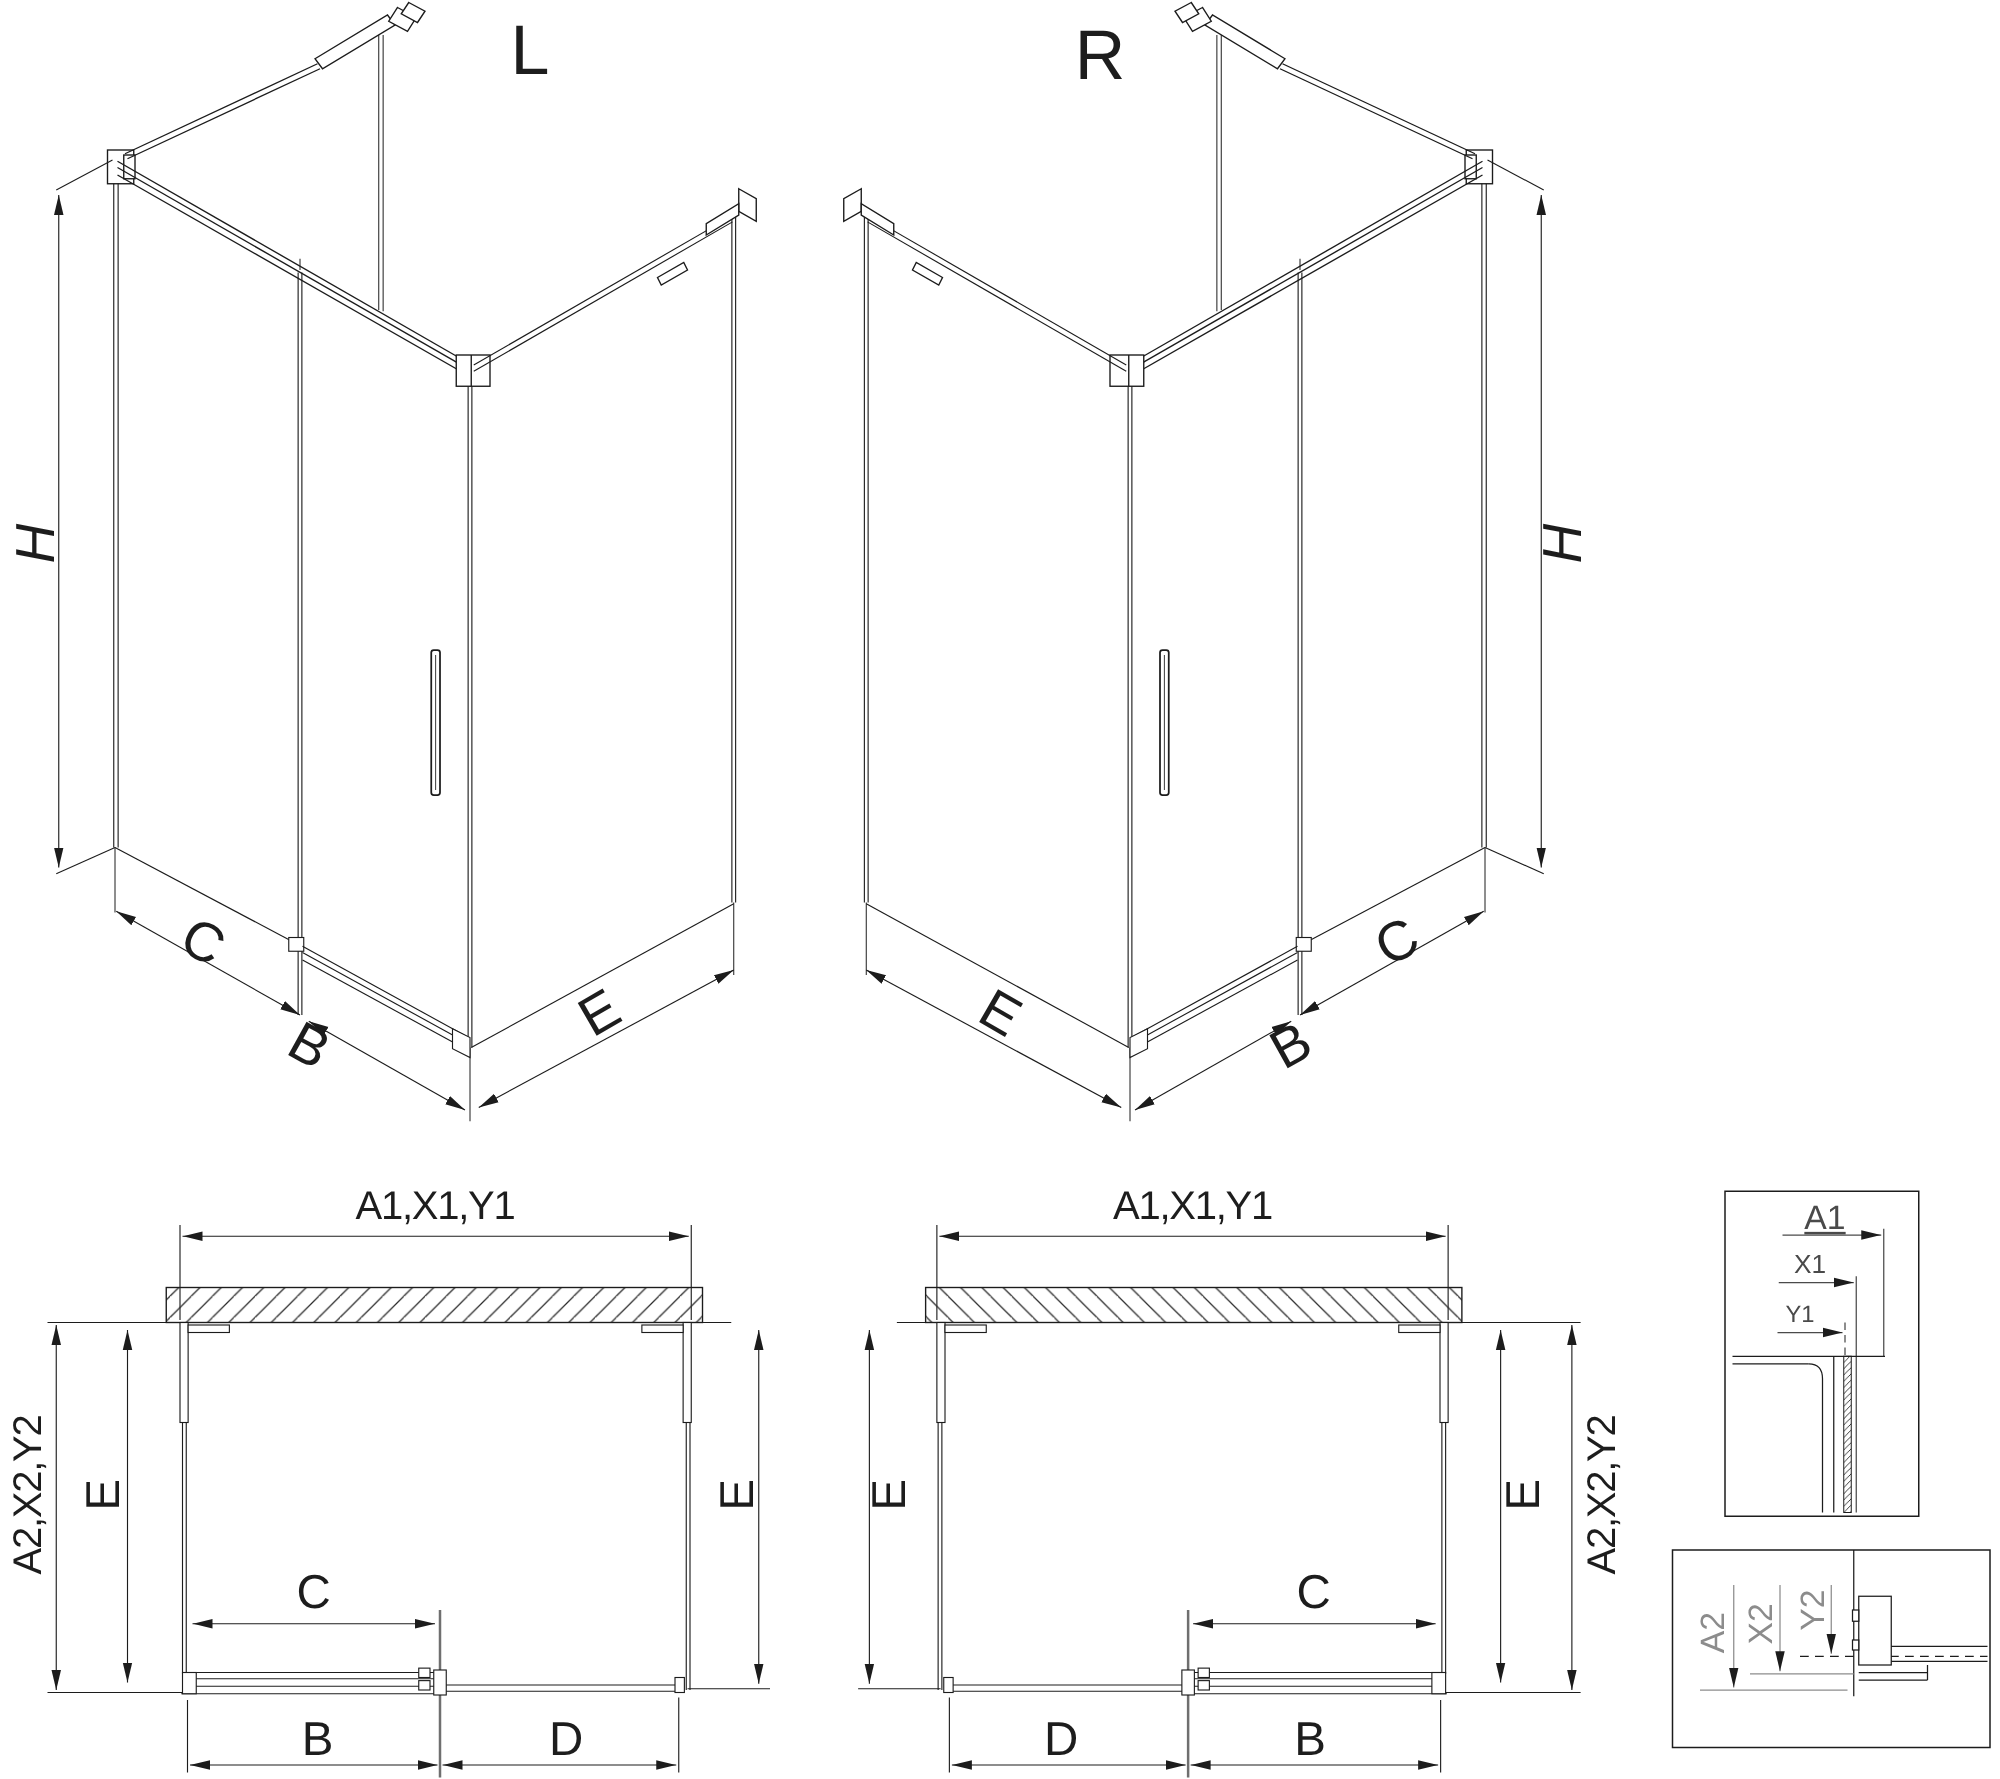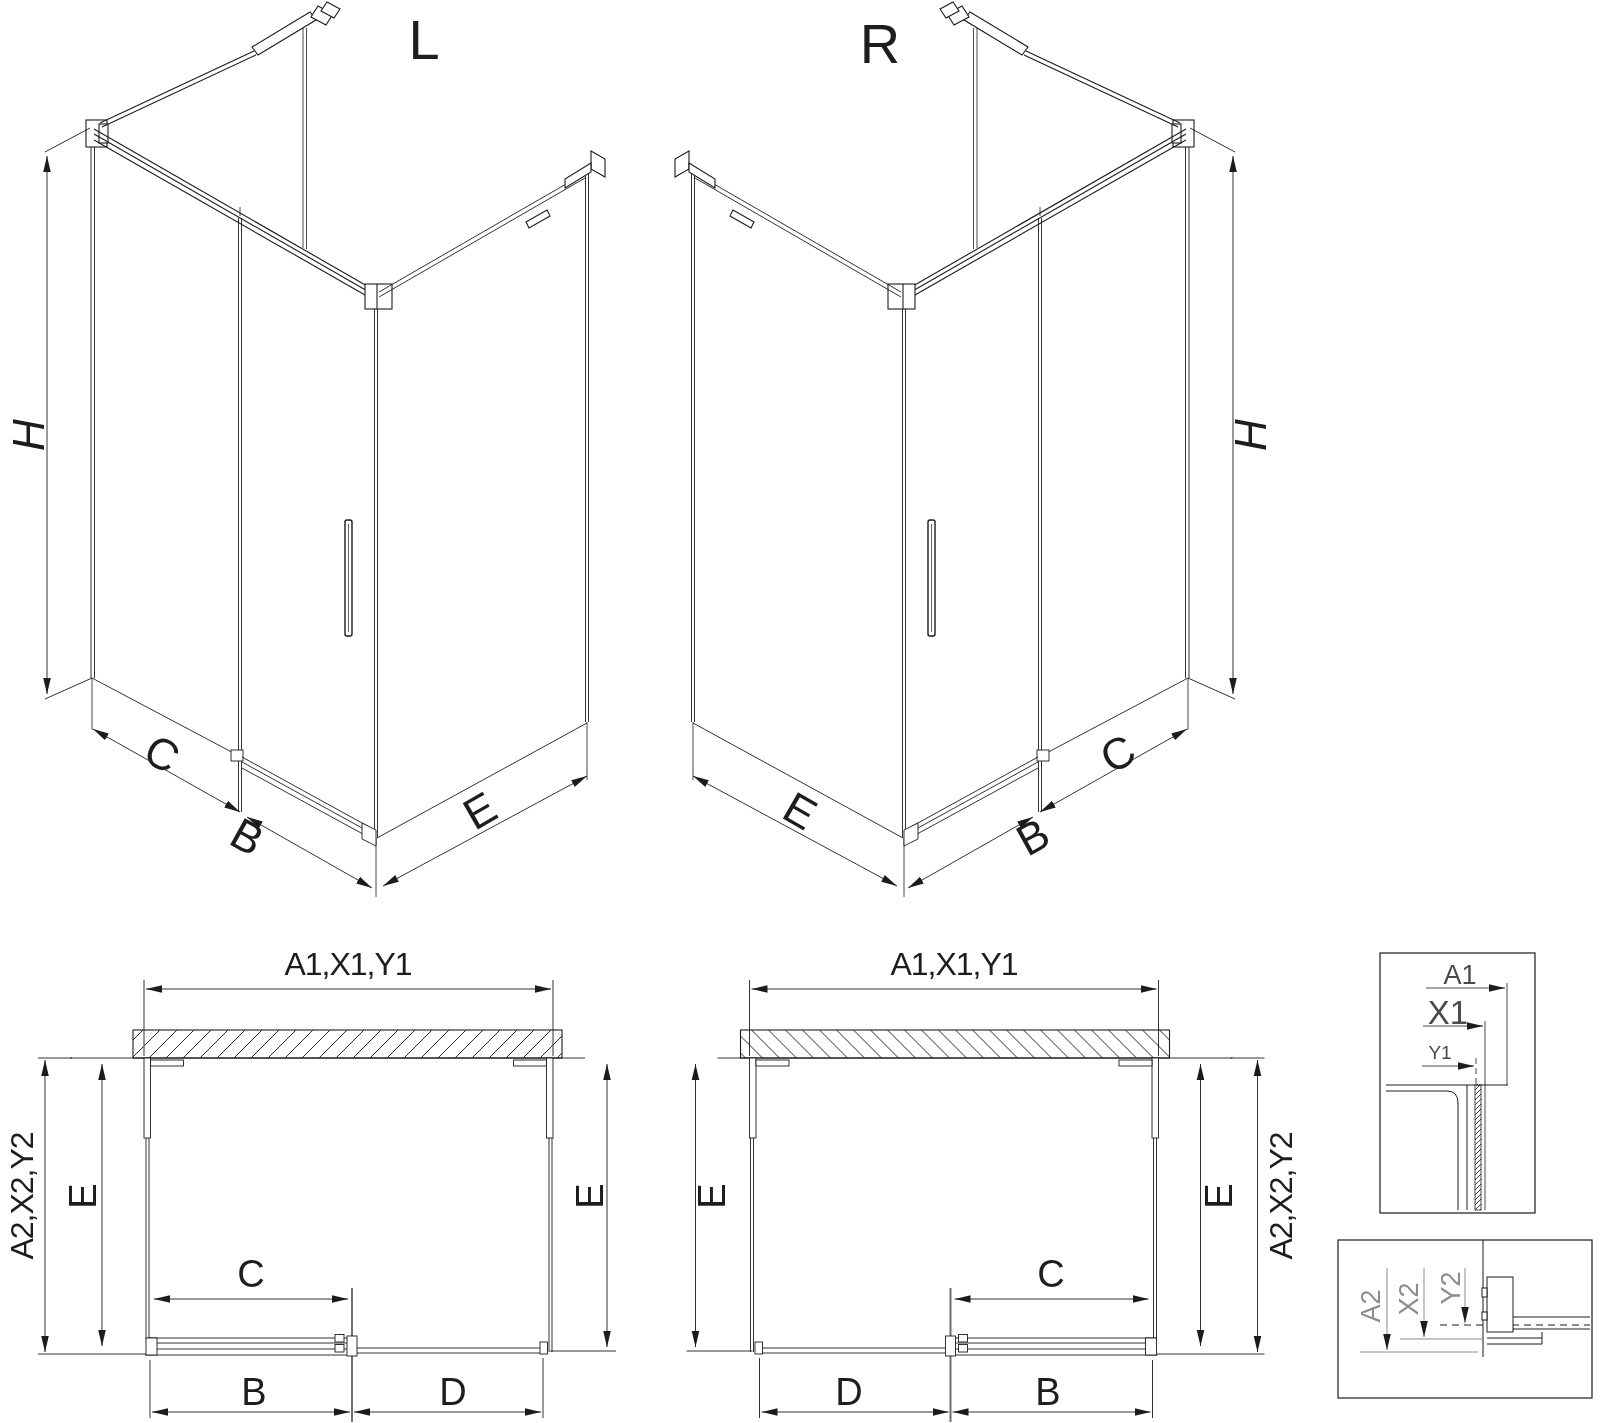--- a/index.html
+++ b/index.html
@@ -262,21 +262,21 @@
 <div class="lbl" style="left:453px;top:1392px;font-size:38px;">D</div>
 
 <div class="lbl" style="left:954px;top:964px;font-size:32px;letter-spacing:-1px;">A1,X1,Y1</div>
 <div class="lbl" style="left:1281px;top:1196px;--r:-90deg;font-size:32px;letter-spacing:-1px;">A2,X2,Y2</div>
 <div class="lbl" style="left:712px;top:1196px;--r:-90deg;font-size:38px;">E</div>
 <div class="lbl" style="left:1219px;top:1196px;--r:-90deg;font-size:38px;">E</div>
 <div class="lbl" style="left:1051px;top:1274px;font-size:38px;">C</div>
 <div class="lbl" style="left:1048px;top:1392px;font-size:38px;">B</div>
 <div class="lbl" style="left:849px;top:1392px;font-size:38px;">D</div>
 
-<div class="lbl det1" style="left:1460px;top:975px;font-size:27px;">A1</div>
-<div class="lbl det1" style="left:1448px;top:1012px;font-size:33px;">X1</div>
+<div class="lbl det1" style="left:1460px;top:975px;font-size:27px;text-decoration:underline;">A1</div>
+<div class="lbl det1" style="left:1448px;top:1012px;font-size:21px;">X1</div>
 <div class="lbl det1" style="left:1440px;top:1052px;font-size:19px;">Y1</div>
 
 <div class="lbl det2" style="left:1371px;top:1306px;--r:-90deg;font-size:27px;">A2</div>
 <div class="lbl det2" style="left:1409px;top:1299px;--r:-90deg;font-size:27px;">X2</div>
 <div class="lbl det2" style="left:1451px;top:1288px;--r:-90deg;font-size:27px;">Y2</div>
 
 </div>
 
 </body></html>

